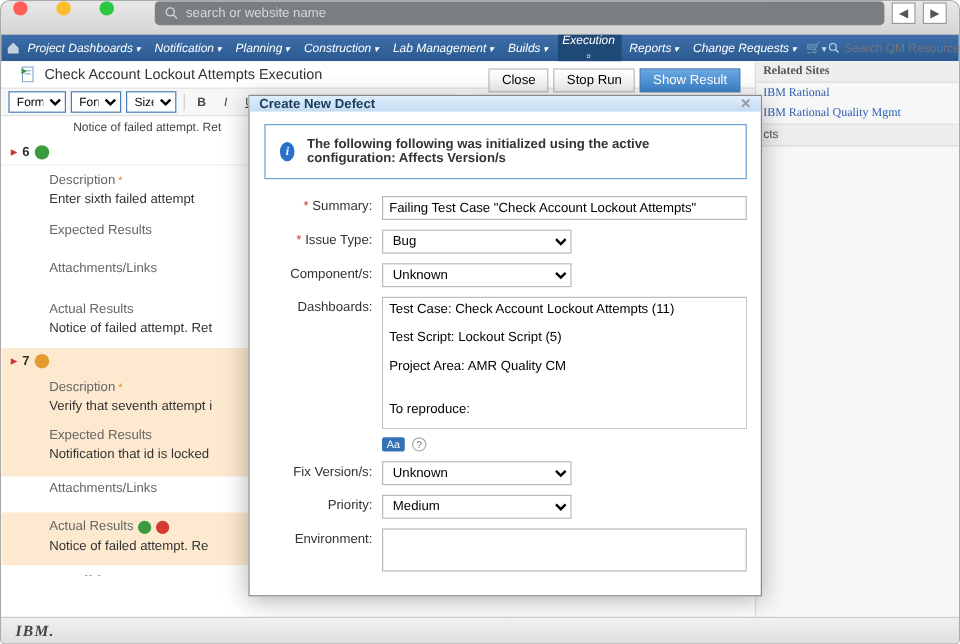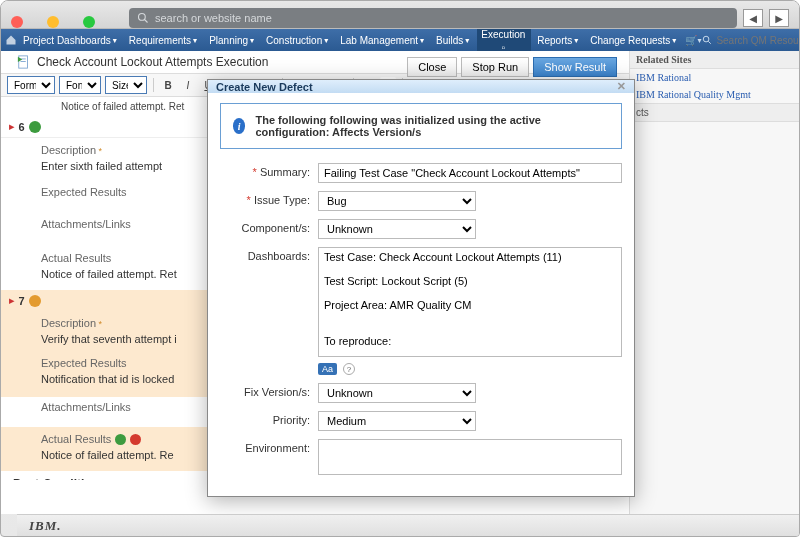--- a/index.html
+++ b/index.html
@@ -1,26 +1,26 @@
 <!DOCTYPE html>
 <html><head>
 <meta charset="utf-8">
 <style>
 * { box-sizing: border-box; margin: 0; padding: 0; }
 body { font-family: Arial, Helvetica, sans-serif; font-size: 11px; color: #333; background: #fff; }
 .window { width: 800px; height: 537px; border: 1px solid #aaa; border-radius: 8px 8px 4px 4px; overflow: hidden; position: relative; background: linear-gradient(#f5f5f5,#e8e8e8); }
-.titlebar { height: 28px; background: linear-gradient(#e8e8e8,#d5d5d5); display: flex; align-items: flex-end; padding: 0 10px; gap: 24px; border-bottom: 1px solid #bbb; }
+.titlebar { height: 28px; background: linear-gradient(#e8e8e8,#d5d5d5); display: flex; align-items: flex-start; padding: 0 10px; gap: 24px; border-bottom: 1px solid #bbb; }
 .tl-dot { width: 12px; height: 12px; border-radius: 50%; }
 .dot-red { background: #ff5f57; } .dot-yel { background: #ffbd2e; } .dot-grn { background: #28c940; }
 .url-wrap { flex:1; display:flex; align-items:center; margin-left:10px; gap:6px; }
 .url-bar { flex:1; height:20px; background:#7a7e82; border-radius:4px; display:flex; align-items:center; padding:0 8px; color:#d5d8db; }
 .url-bar svg { margin-right:6px; }
 .navbtn { width:20px; height:18px; border:1px solid #999; background:#fff; display:flex; align-items:center; justify-content:center; font-size:10px; color:#555; }
 .menubar { height: 22px; background: linear-gradient(#3e6ea8,#2b5a92); display: flex; align-items: center; color: #fff; font-size: 10px; padding: 0 4px; gap:2px; }
-.menubar .mitem { padding: 0 6px 0 4px; height: 22px; display: flex; align-items: center; cursor: pointer; gap:2px; white-space:nowrap; }
+.menubar .mitem { padding: 0 6px 0 4px; height: 22px; display: flex; align-items: center; cursor: pointer; gap:2px; white-space:nowrap;font-style:italic; }
 .menubar .mitem.active { background:#1f4977;flex-direction:column; }
 .menubar .spacer { flex:1; }
 .menubar .search-qm { display:flex; align-items:center; color:#cde; gap:4px; }
 .menubar .search-qm input { width:110px; background:transparent; border:none; color:#cde; font-size:10px; outline:none; }
 .carety { font-size:8px; }
 .icony { width:14px; height:14px; display:inline-flex; align-items:center; justify-content:center; }
 .main-row { display:flex; height: calc(100% - 50px - 22px); background:#fff; }
 .main-col { flex:1; position:relative; overflow:hidden; }
 .side-col { width:170px; border-left:1px solid #ddd; background:#f7f7f7; font-size:10px; }
 .side-box { border-bottom:1px solid #ddd;font-family:Liberation Serif, serif; }
@@ -40,21 +40,21 @@
 .content-body { position:relative; height:calc(100% - 80px); overflow:hidden; background:#fff; }
 .bg-step { padding:4px 8px; font-size:10px; color:#444; }
 .bg-sec { border-top:1px solid #eee; padding:4px 0 8px 40px; }
 .bg-label { color:#666; padding:2px 0; }
 .bg-label .ast { color:#d08a2a; font-size:9px; }
 .bg-text { color:#333; padding:2px 0; }
 .step-num { display:flex; align-items:center; gap:4px; padding:4px 8px; }
 .step-num .num { font-weight:bold; }
 .step-ico { width:12px; height:12px; border-radius:50%; }
 .orange-band { background:#fde9cf; }
-.statusbar { position:absolute; bottom:0; left:16px; right:0; height:22px; background:linear-gradient(#f0f0f0,#e0e0e0); border-top:1px solid #ccc; display:flex; align-items:center; justify-content:space-between; padding:10px 12px; font-family: Georgia, serif; font-style:italic; font-size:13px; color:#444; }
+.statusbar { position:absolute; bottom:0; left:0; right:0; height:22px; background:linear-gradient(#f0f0f0,#e0e0e0); border-top:1px solid #ccc; display:flex; align-items:center; justify-content:space-between; padding:10px 12px; font-family: Georgia, serif; font-style:italic; font-size:13px; color:#444; }
 .statusbar .jazz { font-family: Liberation Serif, serif; margin-top: 44px; }
 
 
 .modal { position:absolute; left:206px; top:78px; width:428px; height:418px; background:#fff; border:1px solid #888; box-shadow:0 4px 20px rgba(0,0,0,.3); display:flex; flex-direction:column; }
 .modal-hd { background:linear-gradient(#dfeefc,#c3dcf3); padding:0 8px; font-size:11px; font-weight:bold; color:#1a3a5c; display:flex; justify-content:space-between; align-items:center; }
 .modal-body { padding:10px 12px; overflow-y:auto; flex:1; }
 .info-box { border:1px solid #6a9fd4; padding:10px 12px; display:flex; align-items:center; gap:10px; margin-bottom:14px; }
 .info-ico { width:16px; height:16px; background:#2a6fc9; border-radius:50%; color:#fff; display:flex; align-items:center; justify-content:center; font-weight:bold; font-size:10px; font-style:italic; font-family:Georgia,serif; }
 .info-txt { font-size:11px; font-weight:bold; color:#333; }
 .fld-row { display:flex; align-items:flex-start; margin-bottom:8px; gap:8px; }
@@ -100,21 +100,21 @@
     <span class="icony">
         <svg width="12" height="12" viewBox="0 0 16 16">
           <path d="M2 8 L8 2 L14 8 L14 14 L2 14 Z" fill="#fff" fill-opacity=".7"></path>
         </svg>
       </span>
     <span class="mitem">
         <span>Project Dashboards</span>
         <span class="carety">▾</span>
       </span>
     <span class="mitem">
-        <span>Requirements</span>
+        <span>Notification</span>
         <span class="carety">▾</span>
       </span>
     <span class="mitem">
         <span>Planning</span>
         <span class="carety">▾</span>
       </span>
     <span class="mitem">
         <span>Construction</span>
         <span class="carety">▾</span>
       </span>

